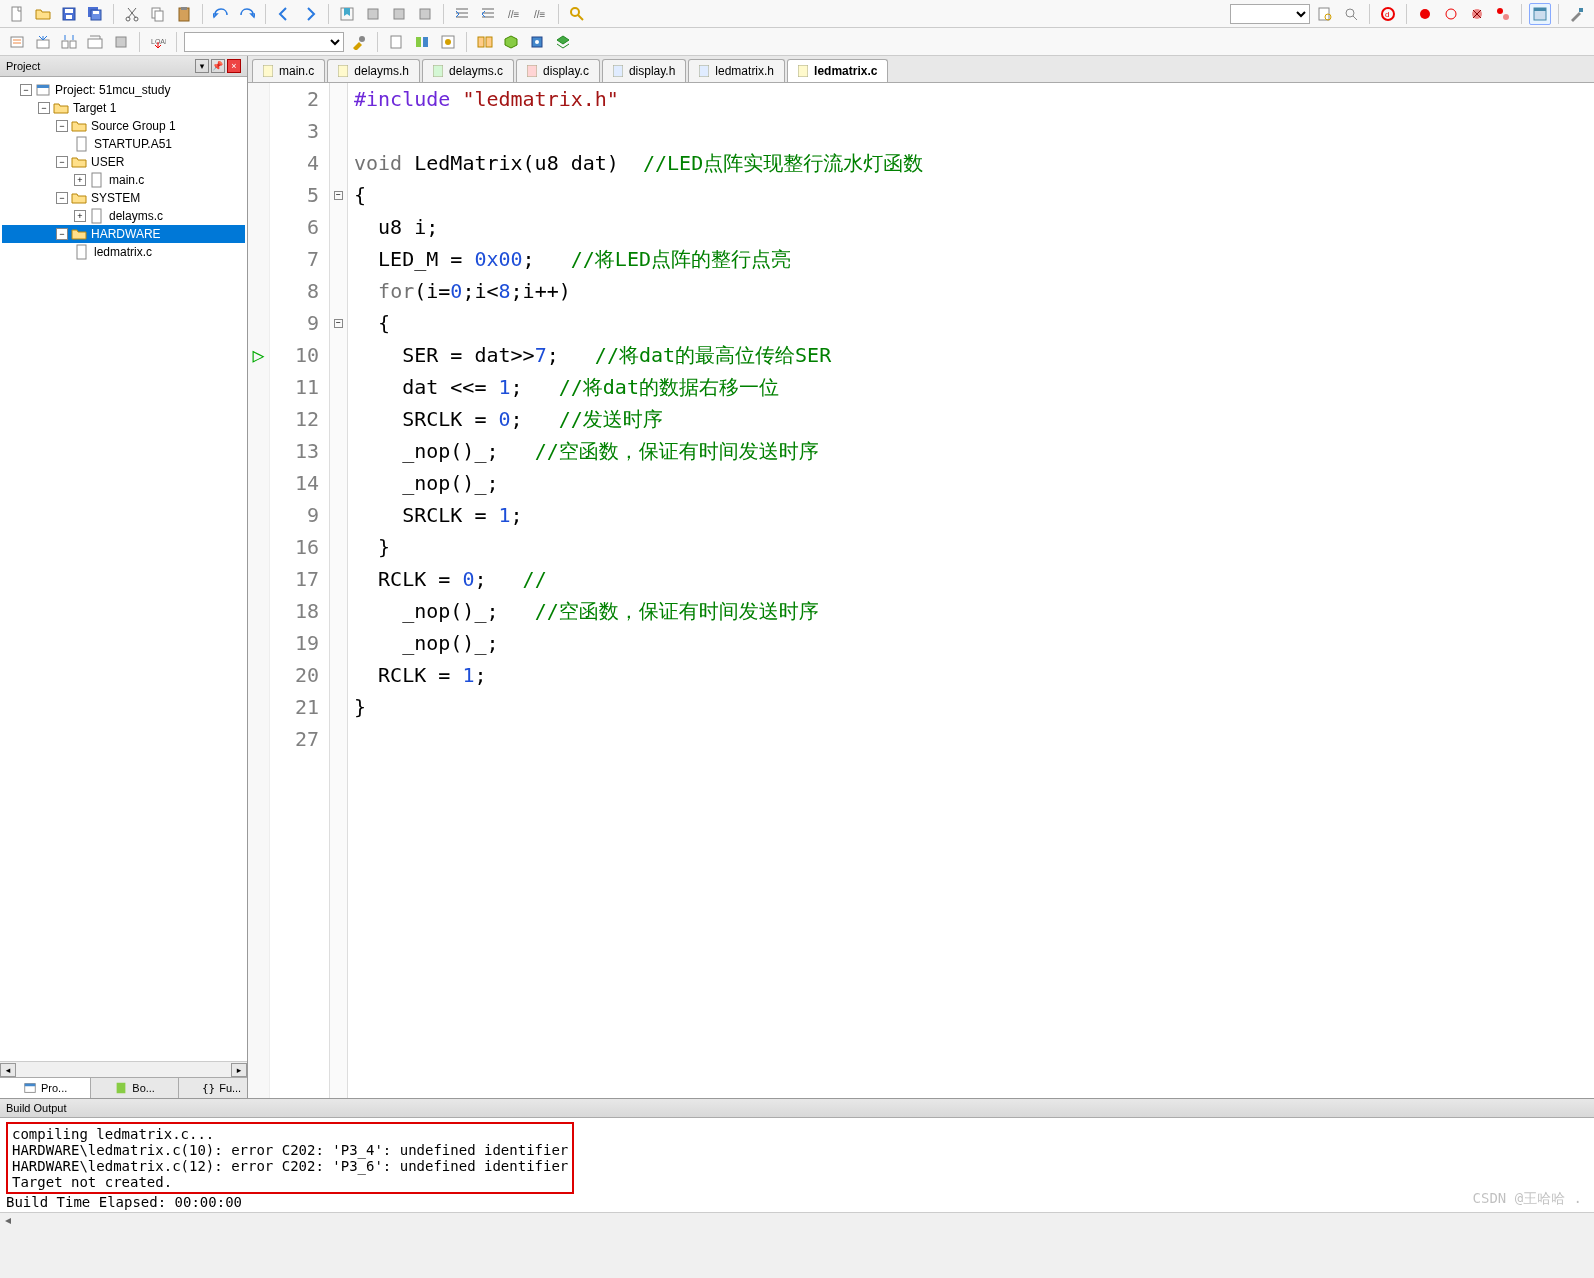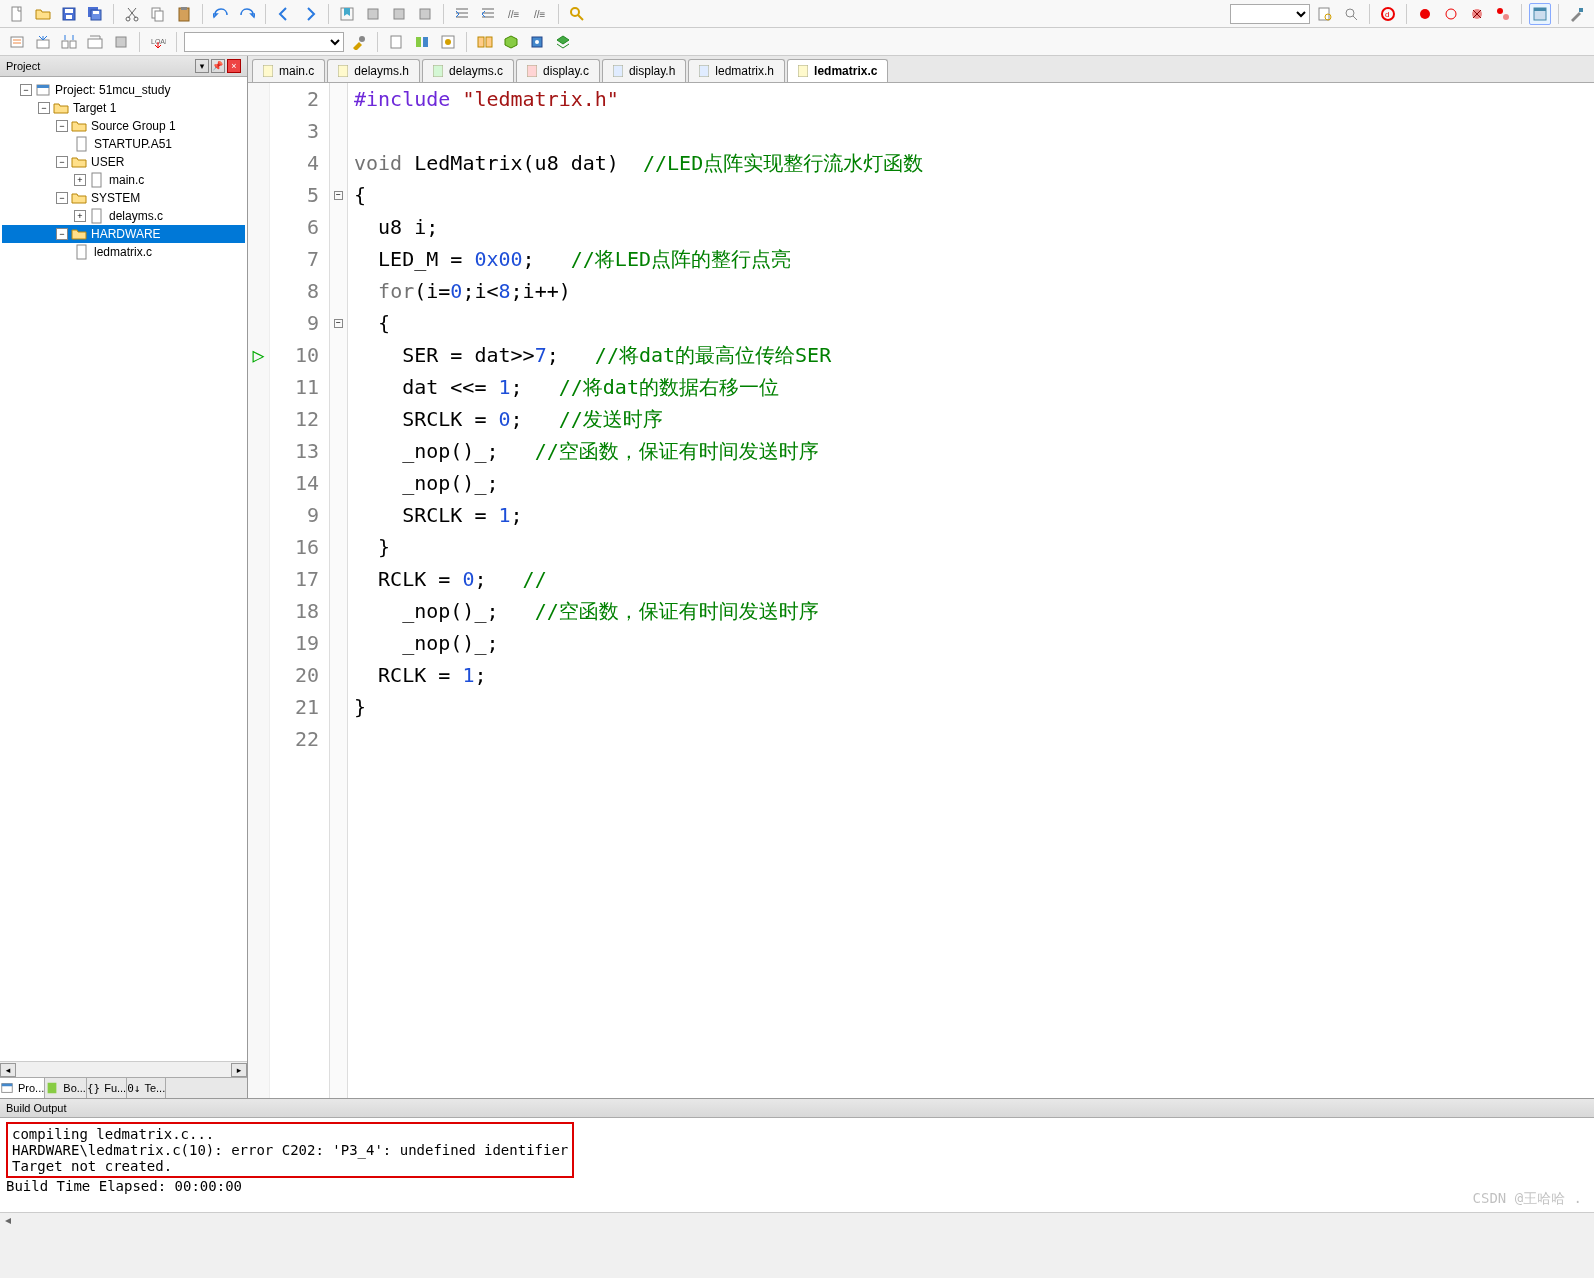--- a/index.html
+++ b/index.html
@@ -19,21 +19,21 @@
 .tree-node.sel { background: #0078d7; color: #fff; }
 .tree-toggle { width: 12px; height: 12px; border: 1px solid #888; display: inline-flex; align-items: center; justify-content: center; font-size: 9px; margin-right: 3px; background: #fff; color:#000; }
 .tree-icon { width: 16px; height: 16px; margin-right: 4px; display: inline-flex; align-items: center; justify-content: center; }
 .indent-1 { padding-left: 18px; }
 .indent-2 { padding-left: 36px; }
 .indent-3 { padding-left: 54px; }
 .indent-4 { padding-left: 72px; }
 .tree-scroll { height: 16px; border-top: 1px solid #ccc; background: #f0f0f0; display:flex; align-items:center; }
 .tree-scroll .sb-btn { width:16px; height:14px; border:1px solid #999; background:#e8e8e8; display:inline-flex; align-items:center; justify-content:center; font-size:9px; }
 .panel-tabs { display: flex; border-top: 1px solid #aaa; background: #e8e8e8; }
-.panel-tab { padding: 3px 0; border-right: 1px solid #aaa; font-size: 11px; display: flex; align-items: center; gap: 4px; }
+.panel-tab { padding: 3px 23px; border-right: 1px solid #aaa; font-size: 11px; display: flex; align-items: center; gap: 4px; }
 .panel-tab.active { background: #fff; }
 .editor-area { flex: 1; display: flex; flex-direction: column; background: #fff; }
 .file-tabs { display: flex; background: #e8e8e8; border-bottom: 1px solid #aaa; padding-left: 4px; overflow:hidden; }
 .file-tab { padding: 4px 10px; border: 1px solid #aaa; border-bottom: none; margin-right: 2px; margin-top: 3px; background: #f4f4f4; display: flex; align-items: center; gap: 6px; font-size: 12px; border-radius: 3px 3px 0 0; }
 .file-tab.active { background: #fff; font-weight: bold; }
 .file-tab .dot { width: 10px; height: 12px; }
 .code-wrap { flex: 1; display: flex; overflow: hidden; font-family: Consolas, monospace; font-size: 20px; }
 .gutter { width: 60px; background: #fff; border-right: 1px solid #ddd; text-align: right; color: #808080; padding-right: 10px; line-height: 32px; font-family: Consolas, monospace; }
 .gutter .ln { height: 32px; }
 .fold-gutter { width: 18px; background: #fafafa; border-right: 1px solid #ddd; line-height:32px; }
@@ -546,21 +546,21 @@
           <div class="ln">12</div>
           <div class="ln">13</div>
           <div class="ln">14</div>
           <div class="ln">9</div>
           <div class="ln">16</div>
           <div class="ln">17</div>
           <div class="ln">18</div>
           <div class="ln">19</div>
           <div class="ln">20</div>
           <div class="ln">21</div>
-          <div class="ln">22</div>
+          <div class="ln">27</div>
         </div>
       <div class="fold-gutter" id="foldgutter">
           <div class="fg"></div>
           <div class="fg"></div>
           <div class="fg"></div>
           <div class="fg">
             <div class="fold-box">−</div>
           </div>
           <div class="fg"></div>
           <div class="fg"></div>
@@ -583,20 +583,20 @@
           <div class="fg"></div>
         </div>
       <div class="code-lines" id="codelines"><div class="cl"><span class="pp">#include</span> <span class="str">"ledmatrix.h"</span></div><div class="cl"></div><div class="cl"><span class="kw">void</span> LedMatrix(u8 dat)  <span class="cmt">//LED点阵实现整行流水灯函数</span></div><div class="cl">{</div><div class="cl">  u8 i;</div><div class="cl">  LED_M = <span class="num">0x00</span>;   <span class="cmt">//将LED点阵的整行点亮</span></div><div class="cl">  <span class="kw">for</span>(i=<span class="num">0</span>;i&lt;<span class="num">8</span>;i++)</div><div class="cl">  {</div><div class="cl">    SER = dat&gt;&gt;<span class="num">7</span>;   <span class="cmt">//将dat的最高位传给SER</span></div><div class="cl">    dat &lt;&lt;= <span class="num">1</span>;   <span class="cmt">//将dat的数据右移一位</span></div><div class="cl">    SRCLK = <span class="num">0</span>;   <span class="cmt">//发送时序</span></div><div class="cl">    _nop()_;   <span class="cmt">//空函数，保证有时间发送时序</span></div><div class="cl">    _nop()_;</div><div class="cl">    SRCLK = <span class="num">1</span>;</div><div class="cl">  }</div><div class="cl">  RCLK = <span class="num">0</span>;   <span class="cmt">//</span></div><div class="cl">    _nop()_;   <span class="cmt">//空函数，保证有时间发送时序</span></div><div class="cl">    _nop()_;</div><div class="cl">  RCLK = <span class="num">1</span>;</div><div class="cl">}</div><div class="cl"></div></div>
     </div>
   </div>
 </div>
 
 <div class="build-panel">
   <div class="build-header"><span>Build Output</span></div>
   <div class="build-content">
-    <div class="err-box" id="errbox"><div>compiling ledmatrix.c...</div><div>HARDWARE\ledmatrix.c(10): error C202: 'P3_4': undefined identifier</div><div>Target not created.</div></div>
+    <div class="err-box" id="errbox"><div>compiling ledmatrix.c...</div><div>HARDWARE\ledmatrix.c(10): error C202: 'P3_4': undefined identifier</div><div>HARDWARE\ledmatrix.c(12): error C202: 'P3_6': undefined identifier</div><div>Target not created.</div></div>
     <div>Build Time Elapsed:  00:00:00</div>
     <div class="watermark">CSDN @王哈哈 .</div>
   </div>
   <div class="status-bar">
     <span style="width:16px;text-align:center;color:#666">◂</span>
   </div>
 </div>
 
 </body></html>

